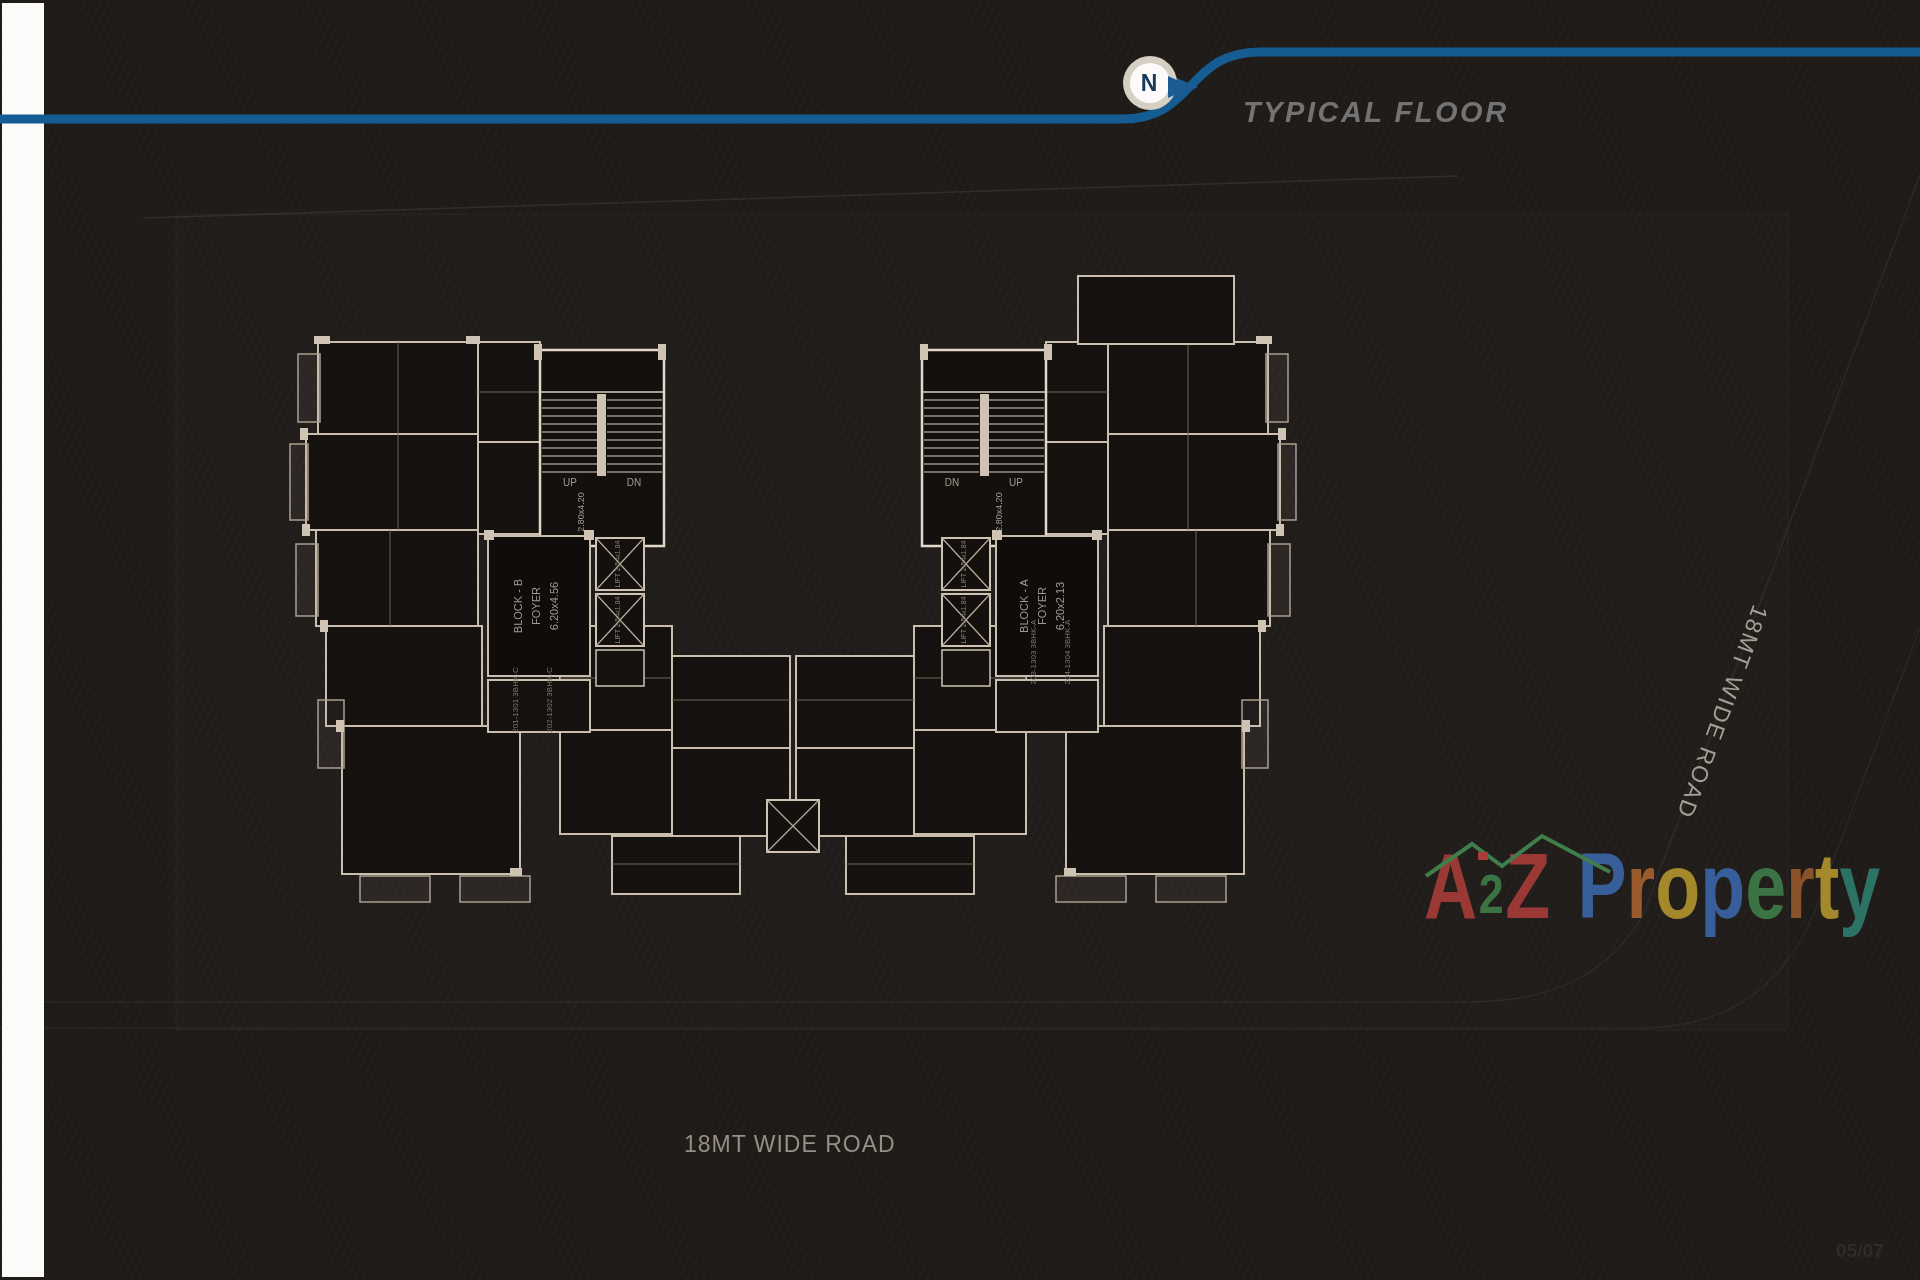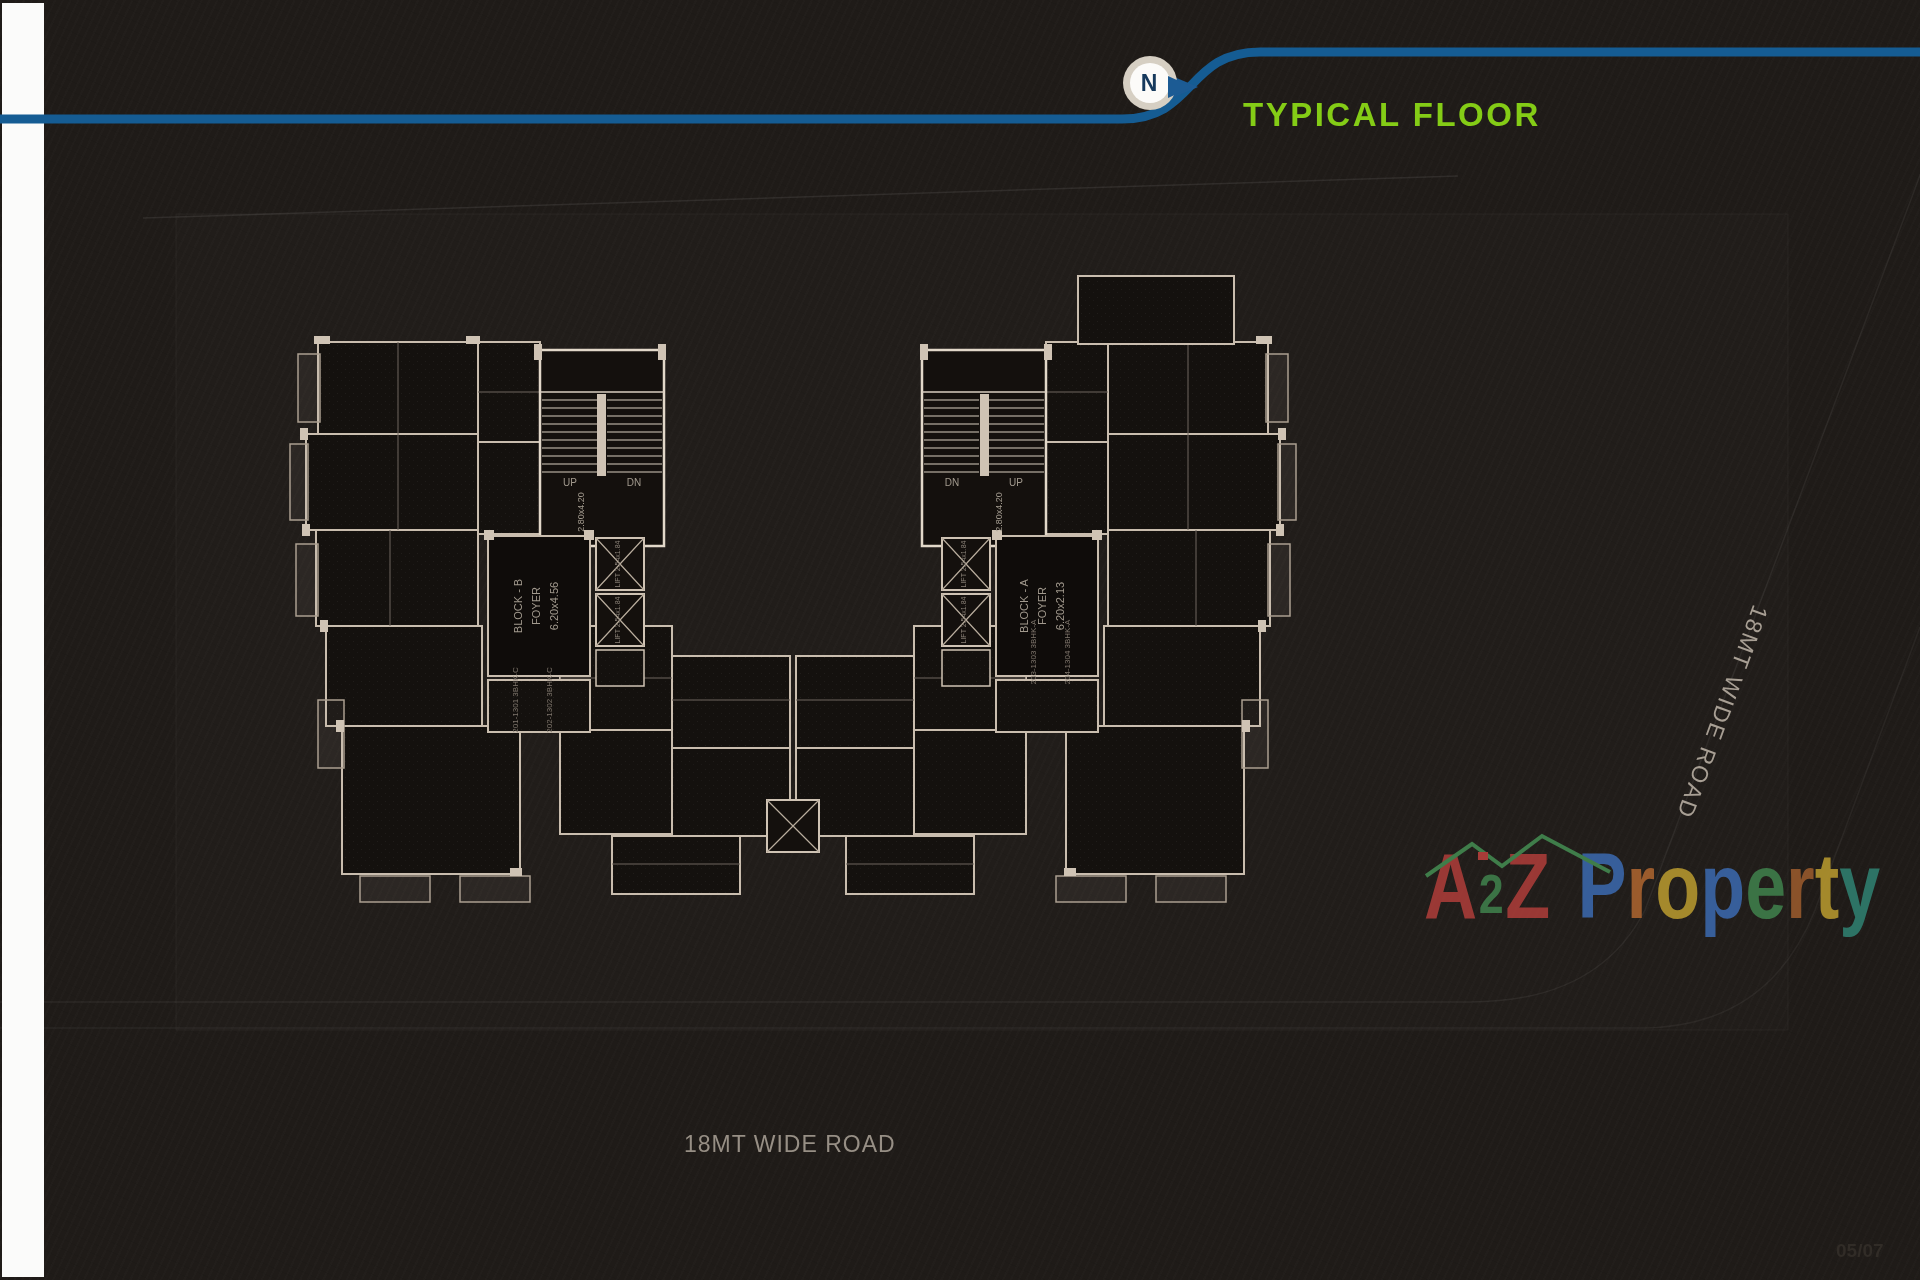--- a/index.html
+++ b/index.html
@@ -14,22 +14,22 @@
       repeating-linear-gradient(115deg, rgba(255,255,255,0.012) 0 2px, rgba(0,0,0,0) 2px 7px),
       repeating-linear-gradient(25deg, rgba(0,0,0,0.05) 0 1px, rgba(0,0,0,0) 1px 9px);
   }
   .t{position:absolute;white-space:nowrap;}
   .left-strip{
     position:absolute;left:2px;top:3px;width:42px;height:1274px;
     background:#fbfbfa;z-index:1;
   }
   svg.scene{position:absolute;left:0;top:0;z-index:2;}
   .page-title{
-    left:1243px;top:96px;font-size:33px;font-weight:bold;
-    letter-spacing:2.5px;color:#84cc16;z-index:3;
+    left:1243px;top:96px;font-size:29px;font-weight:bold;
+    letter-spacing:2.5px;color:#737373;z-index:3;font-style:italic;
   }
   .watermark{
     left:750px;top:546px;font-size:47px;letter-spacing:0.5px;
     color:#6d6760;opacity:0.92;z-index:4;
   }
   .road-bottom{
     left:684px;top:1131px;font-size:23px;letter-spacing:1px;
     color:#978f85;z-index:3;
   }
   .road-right{

